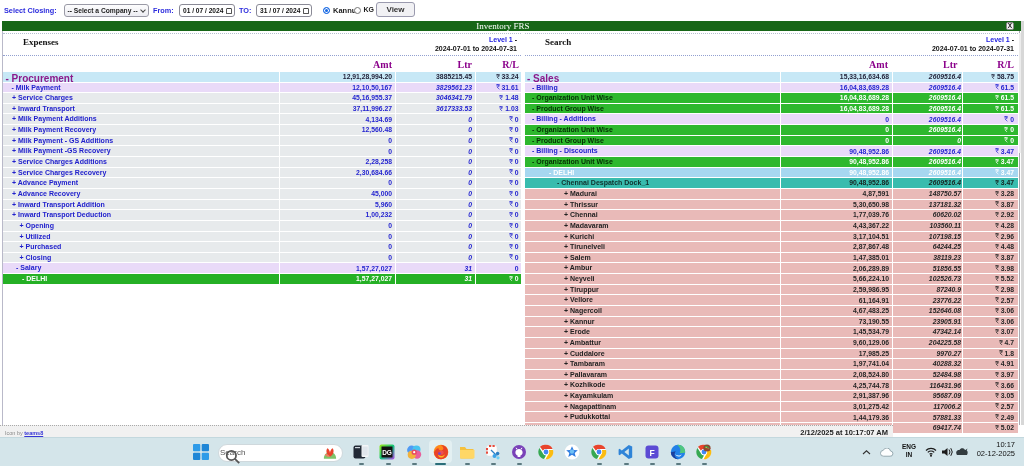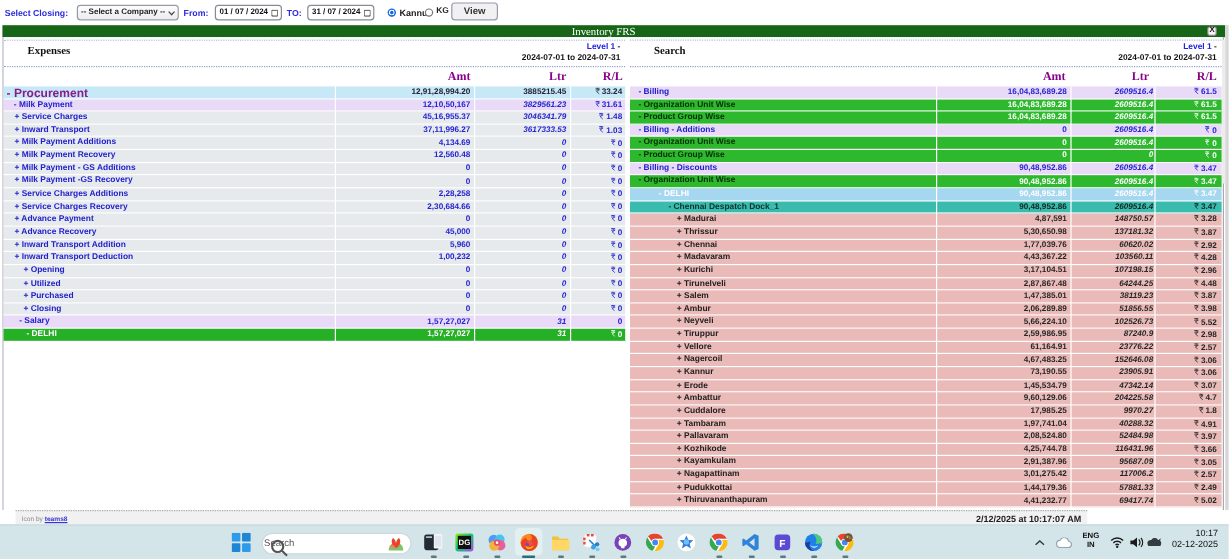--- a/index.html
+++ b/index.html
@@ -74,21 +74,21 @@
 
 #lp .c.a{right:129px;}  
 #lp .c.l{right:49px}
 #lp .c.r{right:2.5px}
 #rpn .c.a{right:129px}
 #rpn .c.l{right:57px}
 #rpn .c.r{right:4px}
 
 .vsep{position:absolute;width:1px;background:#fff;top:0}
 
-#foot{position:absolute;left:13px;top:425px;width:893px;height:12px;background:#f1f1f1;border-top:1px dotted #aaa}
+#foot{position:absolute;left:0;top:425px;width:893px;height:12px;background:#f1f1f1;border-top:1px dotted #aaa}
 #foot .left{position:absolute;left:5px;top:3.5px;font-size:5.5px;color:#888}
 #foot .left b{color:#3434d6;text-decoration:underline}
 #foot .ts{position:absolute;right:5px;top:1.5px;font-size:7.5px;font-weight:bold;color:#222}
 #task{position:absolute;left:0;top:437px;width:1024px;height:29px;background:#d4e5ea;border-top:1px solid #c3d8de}
 .ticon{position:absolute;top:444px;width:16px;height:16px}
 .tdot{position:absolute;top:462.5px;width:5px;height:2px;border-radius:1px;background:#5b7a80}
 #ffbg{position:absolute;left:429px;top:440px;width:23px;height:23px;background:#e3f0f2;border-radius:4px}
 #ffbar{position:absolute;left:435px;top:462.5px;width:11px;height:2.2px;border-radius:1px;background:#2b6e79}
 .tray{position:absolute;color:#1b1b1b}
 #clock{position:absolute;right:9px;top:441px;font-size:7.5px;color:#111;text-align:right;line-height:8.5px}
@@ -293,20 +293,28 @@
       <span class="ptitle">Search</span>
 <span class="lvl"><b>Level 1</b> -</span>
       <span class="drange">2024-07-01 to 2024-07-31</span>
     </div>
 <div class="chead" style="top:25.0px;height:15.900000000000006px">
 <span style="right:130px">Amt</span>
       <span style="right:60.5px">Ltr</span>
       <span style="right:4px">R/L</span>
     </div>
 <div class="tbl" style="top:40.900000000000006px">
+<div class="row b1">
+        <span class="lb">- Sales</span>
+        <span class="c a">15,33,16,634.68</span>
+        <span class="c l">2609516.4</span>
+        <span class="c r"><svg class="rp" viewBox="0 0 8 11">
+            <path d="M0.5 1 H7.5 M0.5 3.7 H7.5 M2.2 1 C6.8 1 6.8 6 2.2 6.3 L6.8 10.5" fill="none" stroke="currentColor" stroke-width="1.3"></path>
+          </svg>&nbsp;58.75</span>
+      </div>
 <div class="row v1">
         <span class="lb">- Billing</span>
         <span class="c a">16,04,83,689.28</span>
         <span class="c l">2609516.4</span>
         <span class="c r"><svg class="rp" viewBox="0 0 8 11">
             <path d="M0.5 1 H7.5 M0.5 3.7 H7.5 M2.2 1 C6.8 1 6.8 6 2.2 6.3 L6.8 10.5" fill="none" stroke="currentColor" stroke-width="1.3"></path>
           </svg>&nbsp;61.5</span>
       </div>
 <div class="row gn">
         <span class="lb">- Organization Unit Wise</span>

